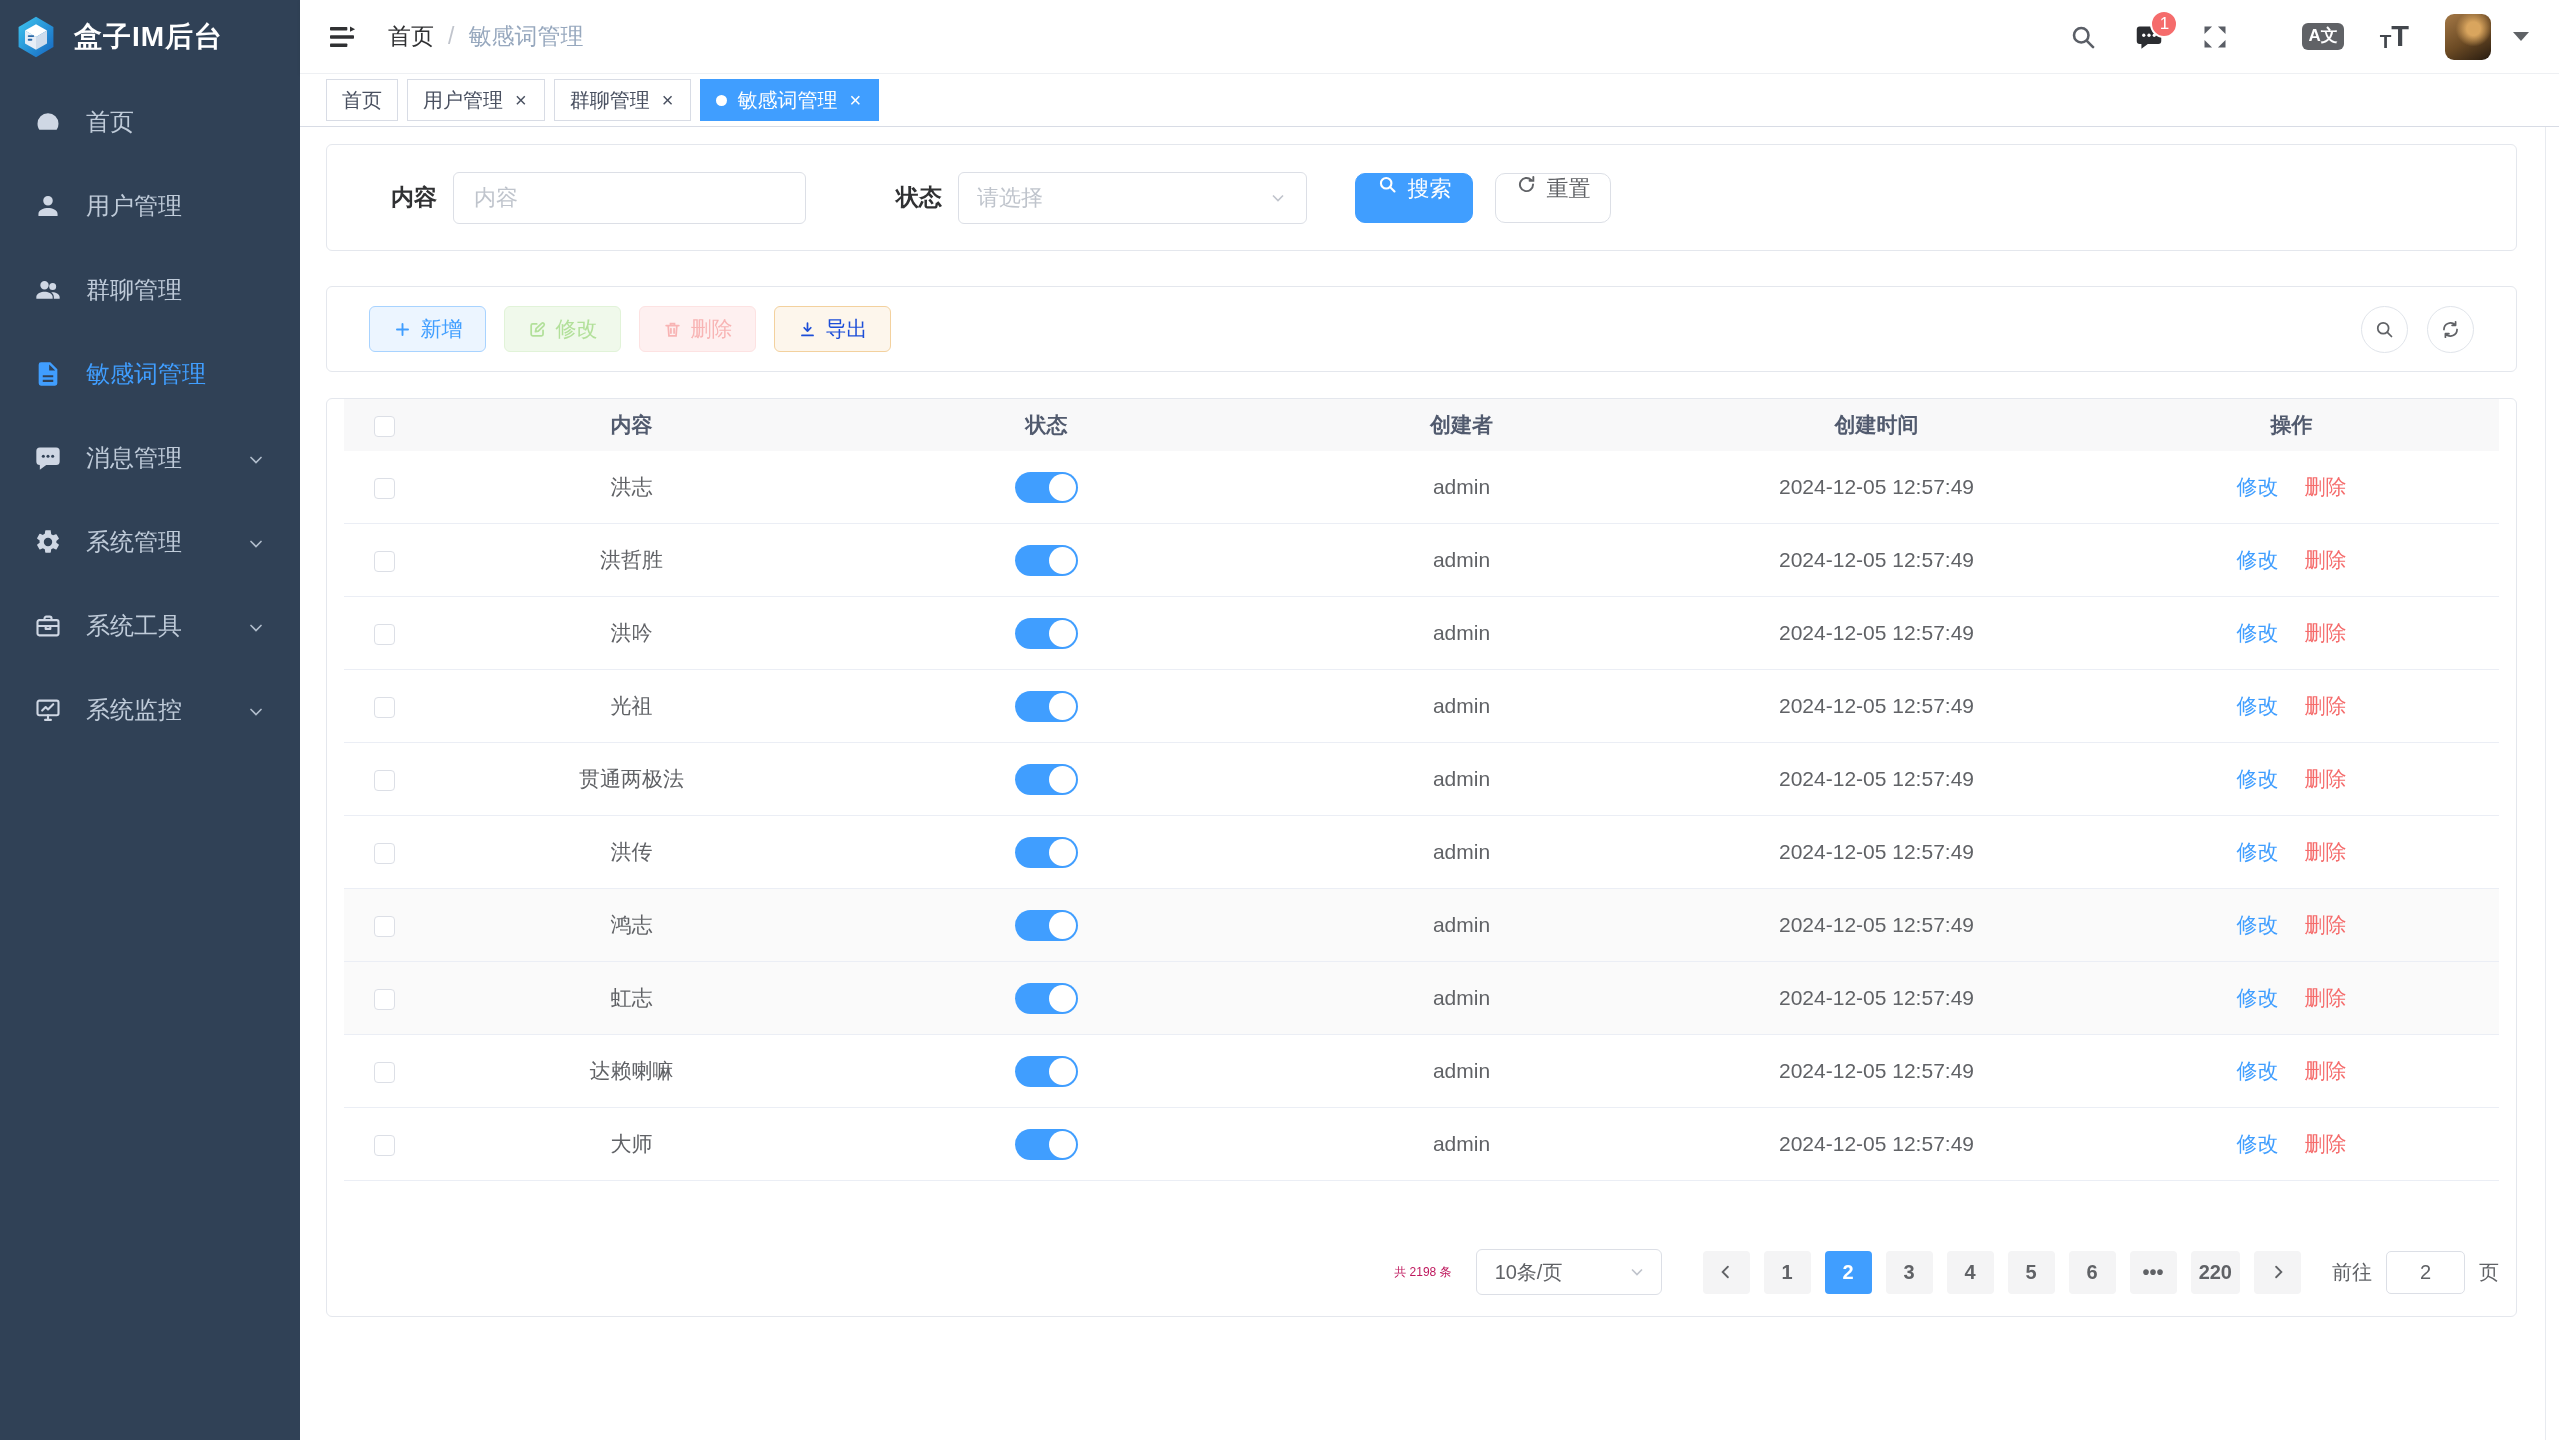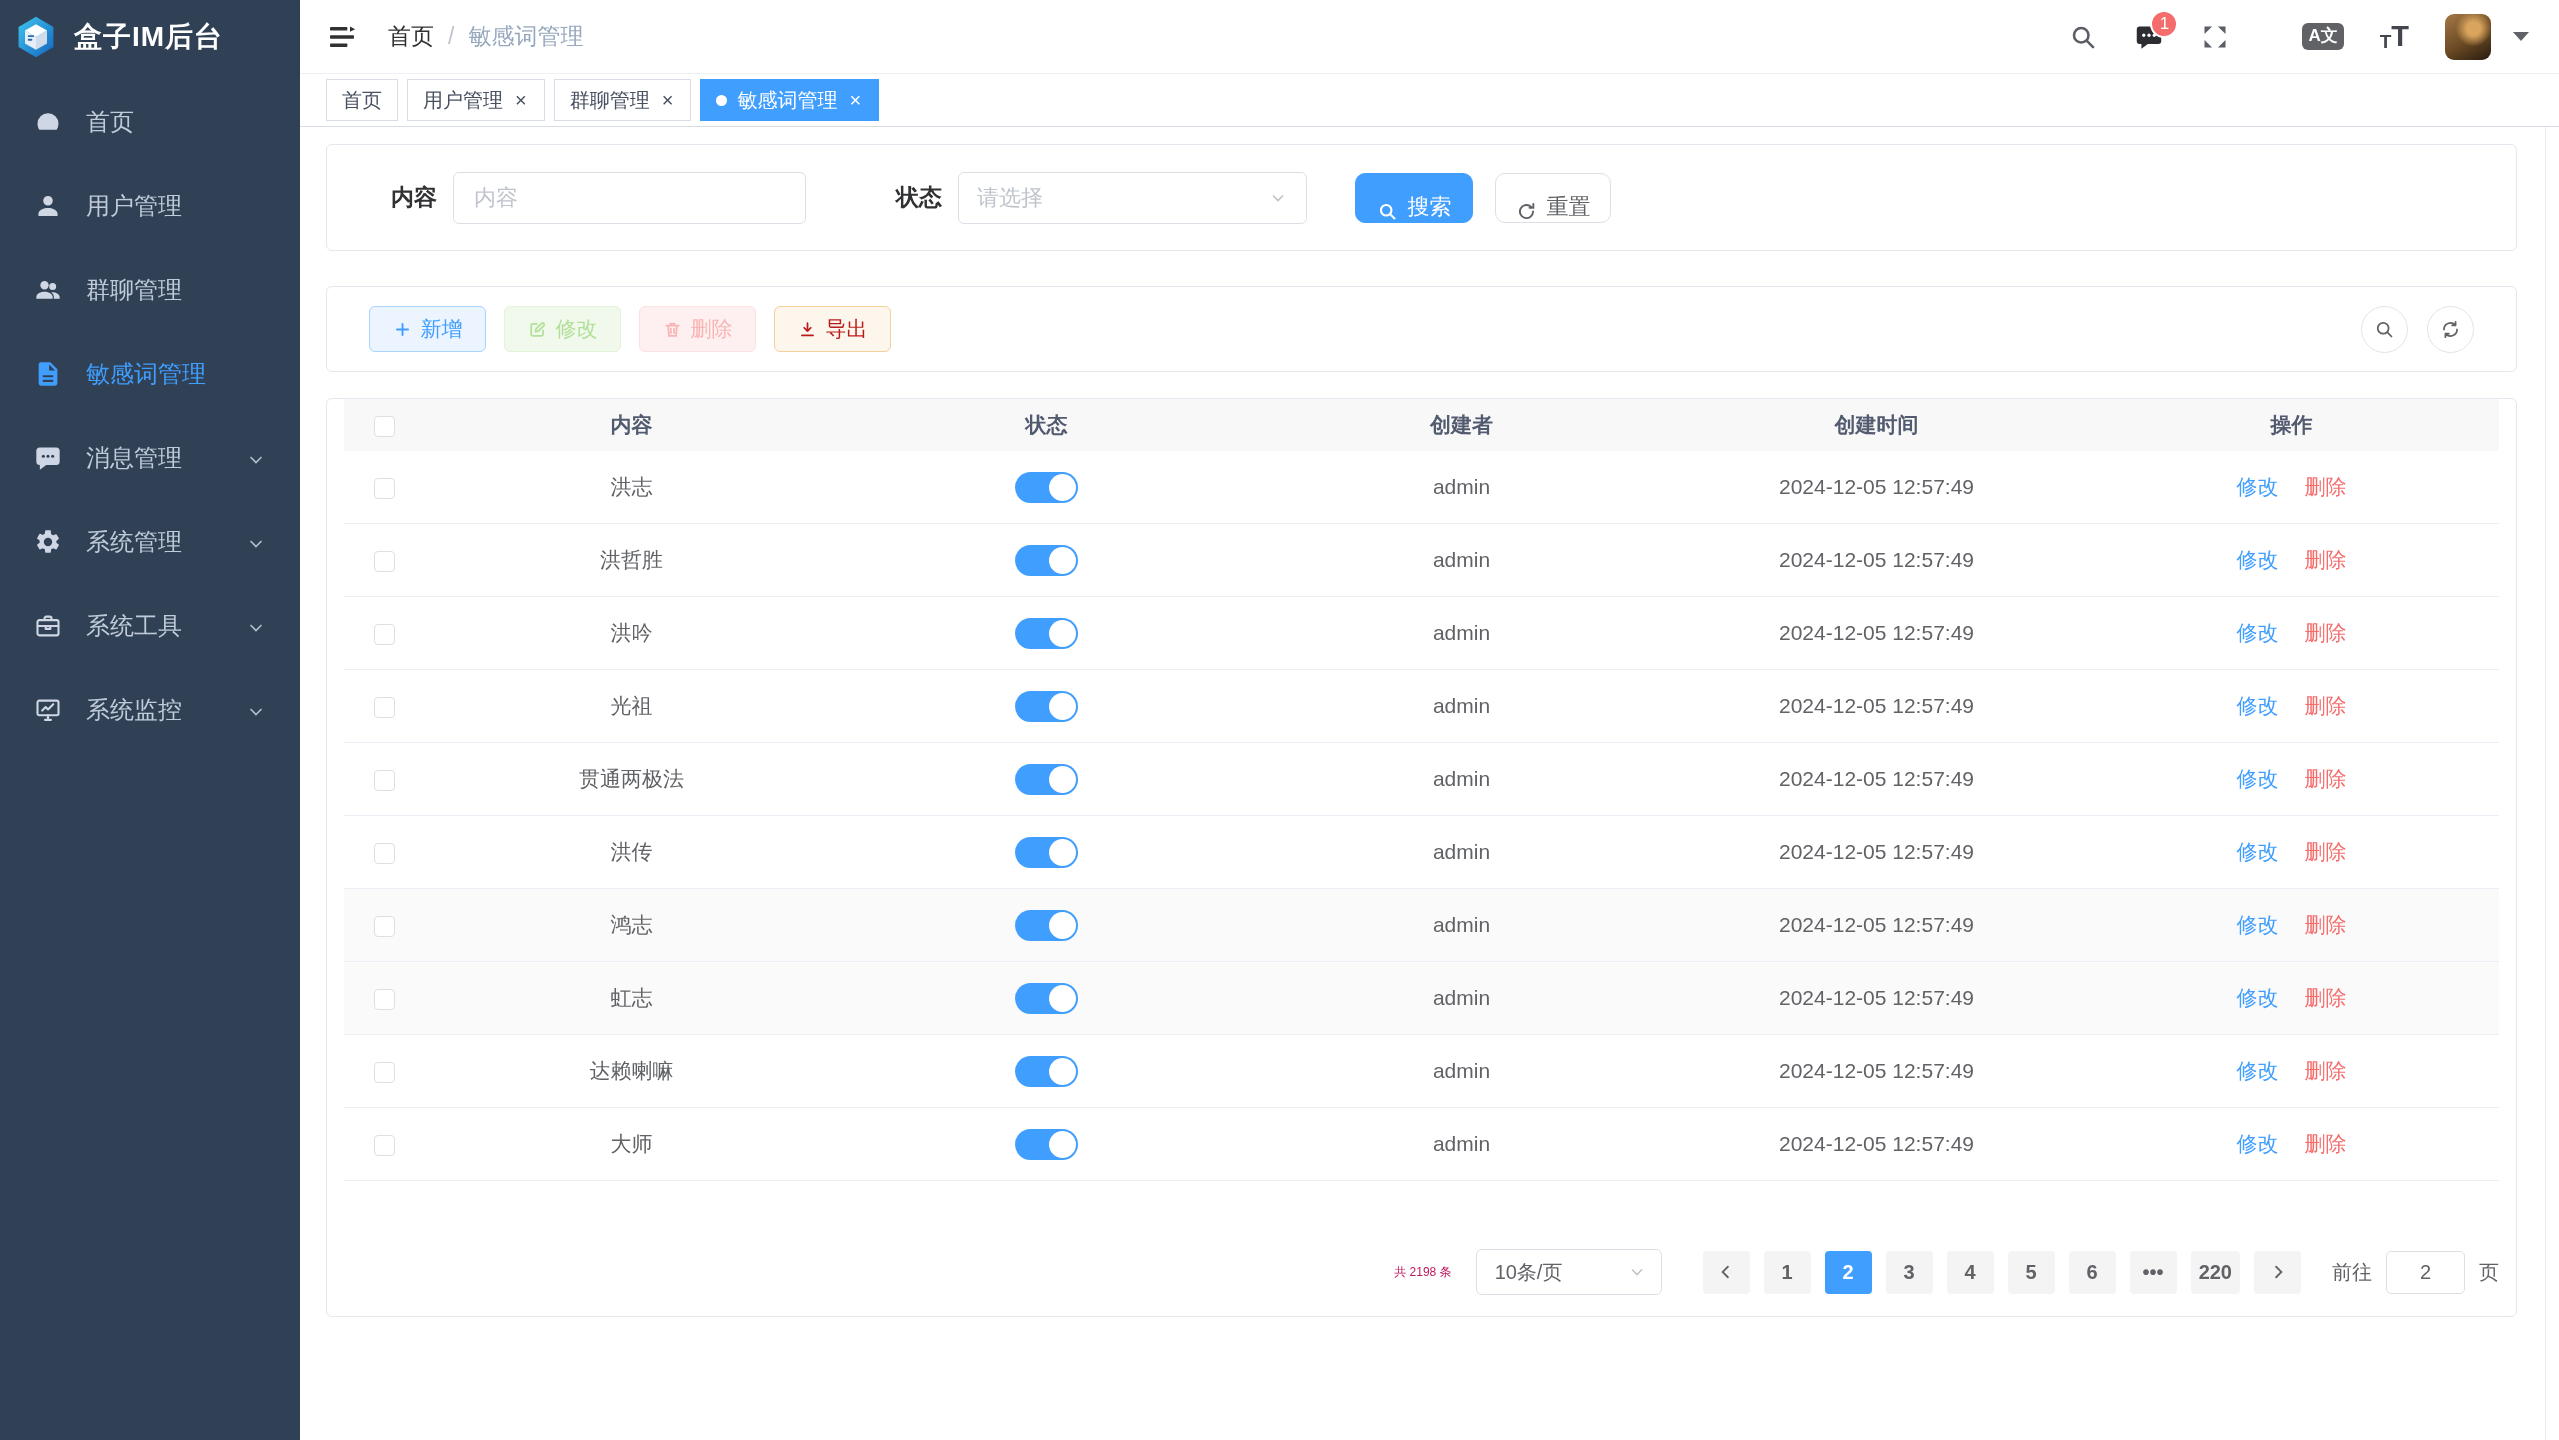--- a/index.html
+++ b/index.html
@@ -61,33 +61,33 @@
   
   .filter-card { height:107px; display:flex; align-items:center; padding-left:64px; margin-bottom:35px; }
   .f-label { font-size:23px; font-weight:700; color:#303133; }
   .f-input { width:353px; height:52px; margin-left:16px; border:1px solid #dcdfe6; border-radius:6px; padding:0 20px; font-size:22px; color:#606266; font-family:inherit; outline:none; }
   .f-input::placeholder { color:#bfc4cc; }
   .f-select { width:349px; height:52px; margin-left:16px; border:1px solid #dcdfe6; border-radius:6px; padding:0 18px; display:flex; align-items:center; justify-content:space-between; cursor:pointer; }
   .f-select .sel-ph { font-size:22px; color:#bfc4cc; }
   .sel-arrow { width:20px; height:20px; color:#c0c4cc; display:inline-flex; }
   .sel-arrow svg { width:20px; height:20px; }
   .gap-status { margin-left:90px; }
-  .btn { height:50px; border-radius:10px; display:inline-flex; align-items:flex-end; justify-content:center; gap:10px; font-size:22px; cursor:pointer; border:1px solid transparent; font-family:inherit; }
+  .btn { height:50px; border-radius:10px; display:inline-flex; align-items:flex-start; justify-content:center; gap:10px; font-size:22px; cursor:pointer; border:1px solid transparent; font-family:inherit; }
   .btn svg { width:21px; height:21px; }
   .btn-search { width:118px; margin-left:48px; background:#409eff; border-color:#409eff; color:#fff; }
   .btn-reset { width:116px; margin-left:22px; background:#fff; border-color:#dcdfe6; color:#606266; }
 
   
   .toolbar-card { height:86px; display:flex; align-items:center; padding:0 42px; gap:18px; margin-bottom:26px; }
   .tbtn { height:46px; width:117px; border-radius:6px; display:inline-flex; align-items:center; justify-content:center; gap:9px; font-size:21px; cursor:pointer; border:1px solid transparent; }
   .tbtn svg { width:19px; height:19px; }
   .tbtn-add { background:#ecf5ff; border-color:#a8d3ff; color:#409eff; }
   .tbtn-edit { background:#f0f9eb; border-color:#e1f3d8; color:#b2e09a; cursor:not-allowed; }
   .tbtn-del { background:#fef0f0; border-color:#fde2e2; color:#f8b4b4; cursor:not-allowed; }
-  .tbtn-export { background:#fdf6ec; border-color:#f3d19e; color:#b91c1c; }
+  .tbtn-export { background:#fdf6ec; border-color:#f3d19e; color:#1d4ed8; }
   .tool-right { margin-left:auto; display:flex; gap:19px; }
   .circle-btn { width:47px; height:47px; border-radius:50%; border:1px solid #e0e4ea; background:#fff; display:flex; align-items:center; justify-content:center; color:#606266; cursor:pointer; }
   .circle-btn svg { width:21px; height:21px; }
 
   
   .table-card { padding:0 17px 21px 17px; }
   .trow { display:grid; grid-template-columns:80px repeat(5,1fr); align-items:center; }
   .thead { height:52px; background:#f8f8f9; }
   .thead .tcell { font-size:21px; font-weight:700; color:#515a6e; }
   .tcell { text-align:center; font-size:21px; color:#606266; }

